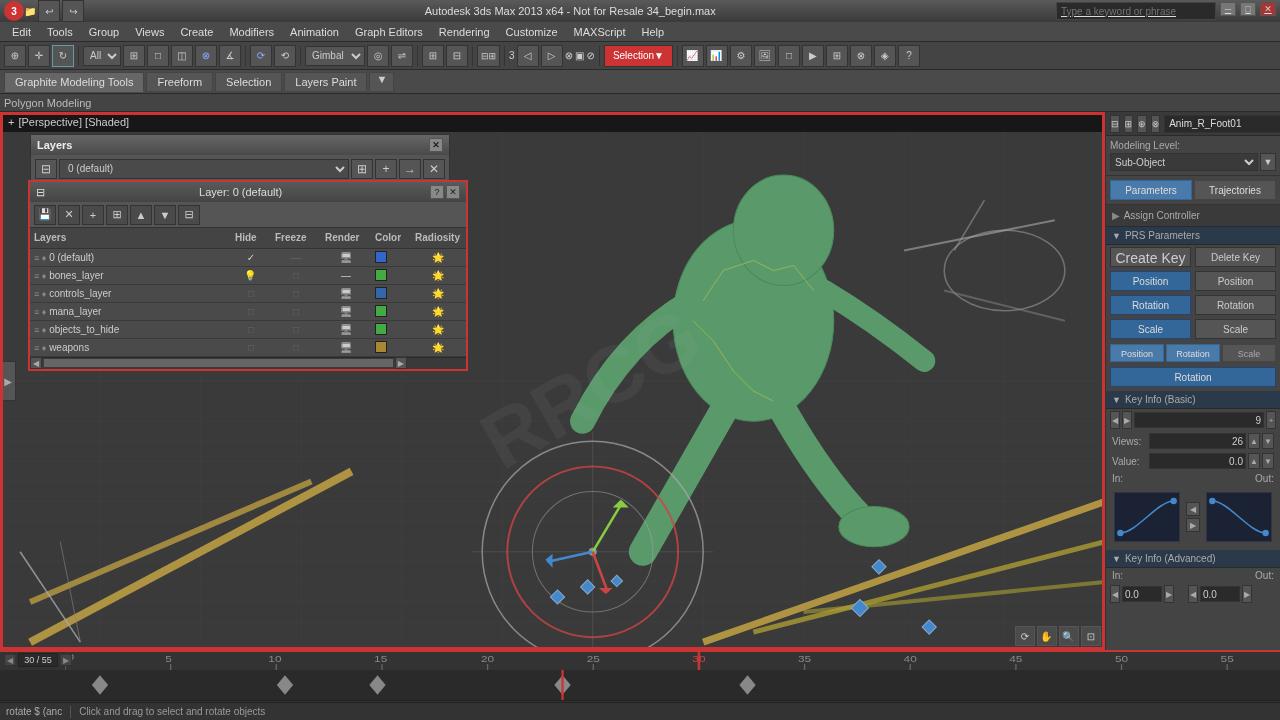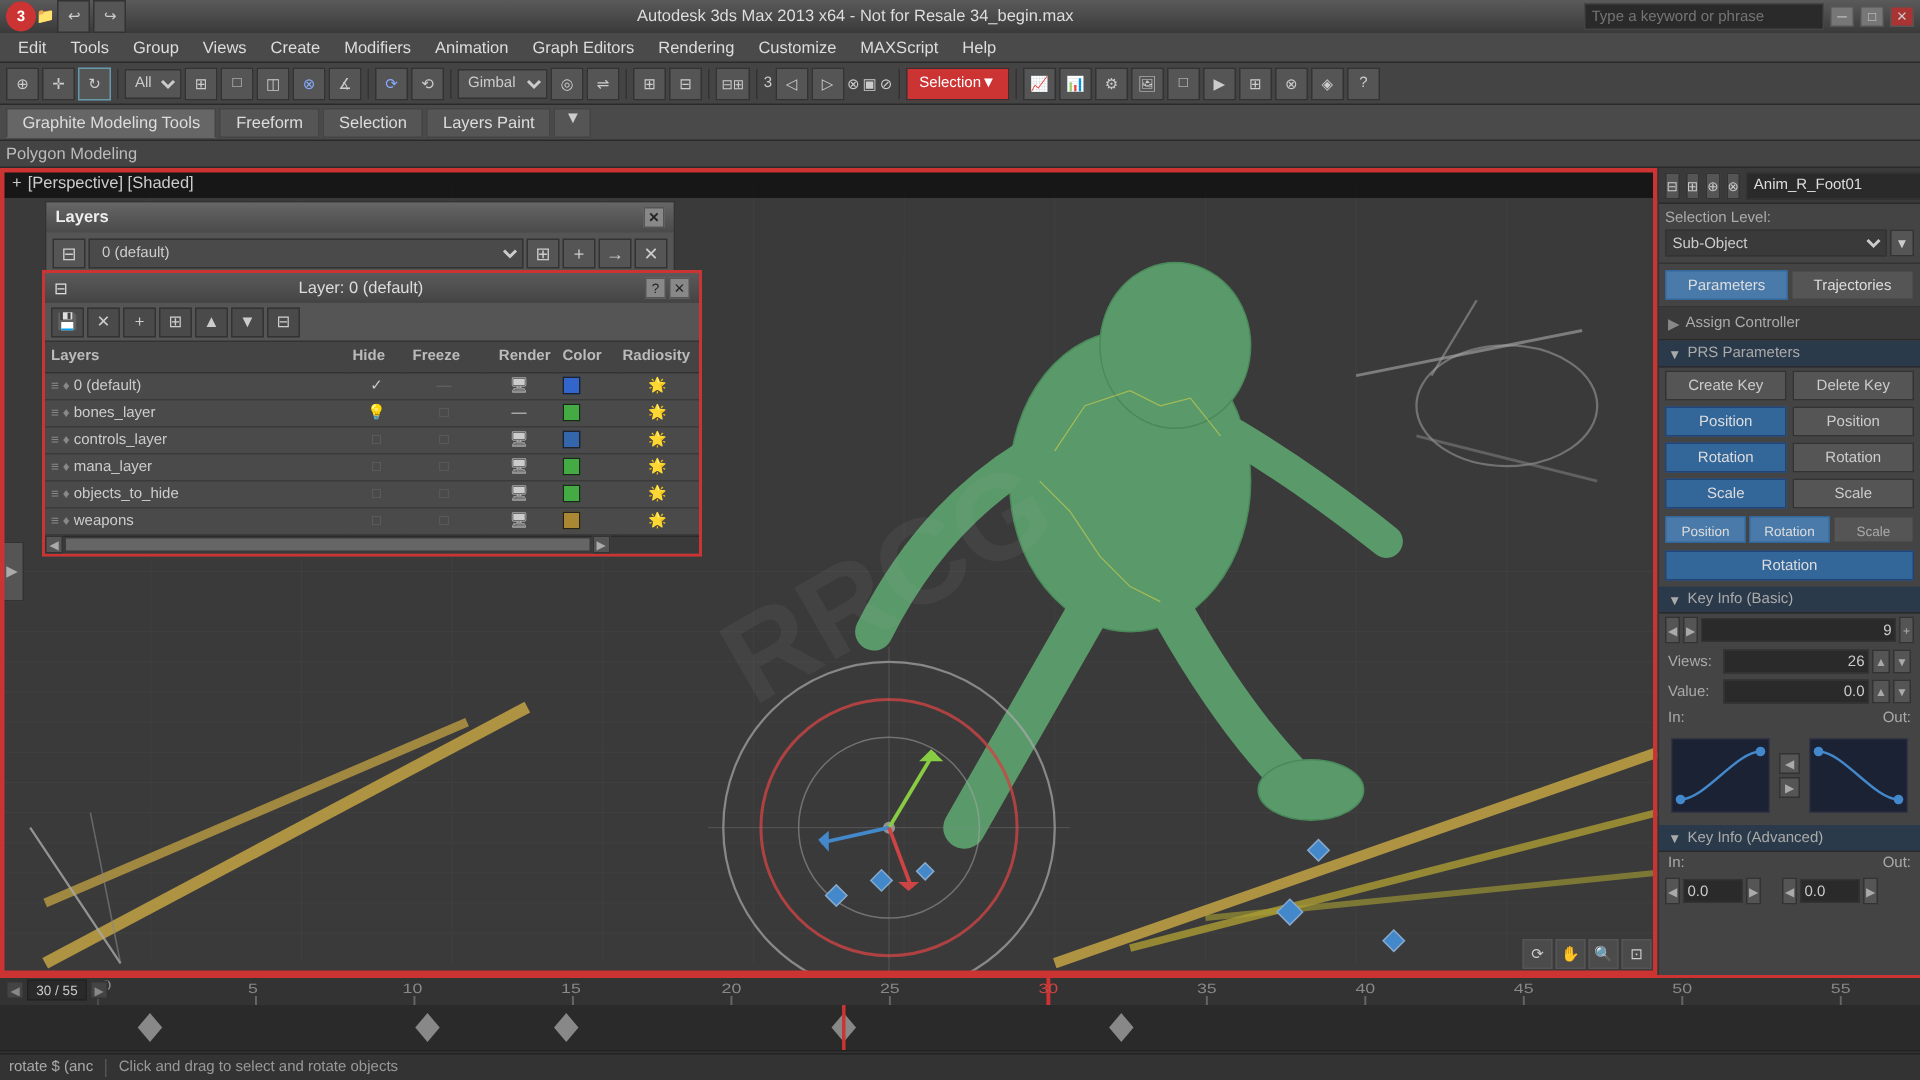--- a/index.html
+++ b/index.html
@@ -571,21 +571,21 @@
 <body>
 
 <div id="titlebar">
   <div style="width:20px;height:20px;background:#cc3333;border-radius:50%;display:flex;align-items:center;justify-content:center;color:#fff;font-weight:bold;font-size:10px;">3</div>
   <div style="display:flex;gap:2px;align-items:center;">
     <span style="font-size:10px;cursor:pointer;">📁</span>
     <div class="tb-btn">↩</div>
     <div class="tb-btn">↪</div>
   </div>
   <div class="title">Autodesk 3ds Max 2013 x64 - Not for Resale   34_begin.max</div>
-  <div style="display:flex;align-items:center;gap:4px;">
+  <div style="display:flex;gap:4px;text-decoration:underline;">
     <input type="text" style="height: 18px; width: 160px; background: rgb(42, 42, 42); border: 1px solid rgb(68, 68, 68); color: rgb(204, 204, 204); font-size: 10px; padding: 0px 4px;" placeholder="Type a keyword or phrase">
     <div class="win-btn">─</div>
     <div class="win-btn">□</div>
     <div class="win-btn" style="background:#aa3333;">✕</div>
   </div>
 </div>
 
 <div id="menubar">
   <div class="menu-item">Edit</div>
   <div class="menu-item">Tools</div>
@@ -818,21 +818,21 @@
         <div class="ld-tb-btn">▼</div>
         <div class="ld-tb-btn">⊟</div>
       </div>
 
       <table class="layer-table">
         <thead>
           <tr>
             <th>Layers</th>
             <th style="width:40px;">Hide</th>
             <th style="width:50px;">Freeze</th>
-            <th style="width:50px;text-align:right;">Render</th>
+            <th style="width:50px;">Render</th>
             <th style="width:40px;">Color</th>
             <th style="width:55px;">Radiosity</th>
           </tr>
         </thead>
         <tbody>
           <tr class="layer-row">
             <td><span style="color:#888;font-size:9px;">≡ ♦</span> 0 (default)</td>
             <td style="text-align:center;"><span style="color:#ccc;">✓</span></td>
             <td style="text-align:center;"><span style="color:#666;">—</span></td>
             <td style="text-align:center;">🖥</td>
@@ -895,21 +895,21 @@
     <div class="rp-header">
       <div class="rp-icon-btn">⊟</div>
       <div class="rp-icon-btn">⊞</div>
       <div class="rp-icon-btn">⊕</div>
       <div class="rp-icon-btn">⊗</div>
       <input type="text" class="rp-input" value="Anim_R_Foot01" style="">
 
     </div>
 
     <div class="rp-section">
-      <div class="rp-label">Selection Level:</div>
+      <div class="rp-label">Modeling Level:</div>
       <div style="display:flex;gap:2px;">
         <select class="rp-select">
           <option>Sub-Object</option>
         </select>
         <div style="width:18px;height:18px;background:#555;border:1px solid #333;cursor:pointer;display:flex;align-items:center;justify-content:center;color:#ccc;font-size:9px;">▼</div>
       </div>
     </div>
 
     <div class="rp-tab-row">
       <div class="rp-tab">Parameters</div>
@@ -920,21 +920,21 @@
       <span class="rp-assign-icon">▶</span>
       <span class="rp-assign-label">Assign Controller</span>
     </div>
 
     <div class="rp-prs-header">
       <span style="margin-right:4px;font-size:9px;">▼</span>
       <span>PRS Parameters</span>
     </div>
 
     <div class="rp-row">
-      <div class="rp-btn-gray" style="font-size:10px;">Create Key</div>
+      <div class="rp-btn-gray" style="font-size:14px;">Create Key</div>
       <div class="rp-btn-gray" style="text-align:center;font-size:10px;">Delete Key</div>
     </div>
 
     <div class="rp-row">
       <div class="rp-btn-blue">Position</div>
       <div class="rp-btn-gray">Position</div>
     </div>
 
     <div class="rp-row">
       <div class="rp-btn-blue">Rotation</div>

